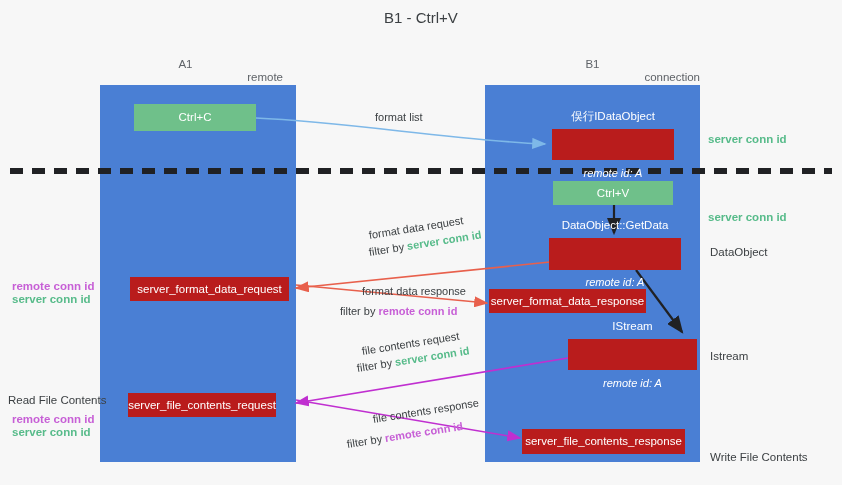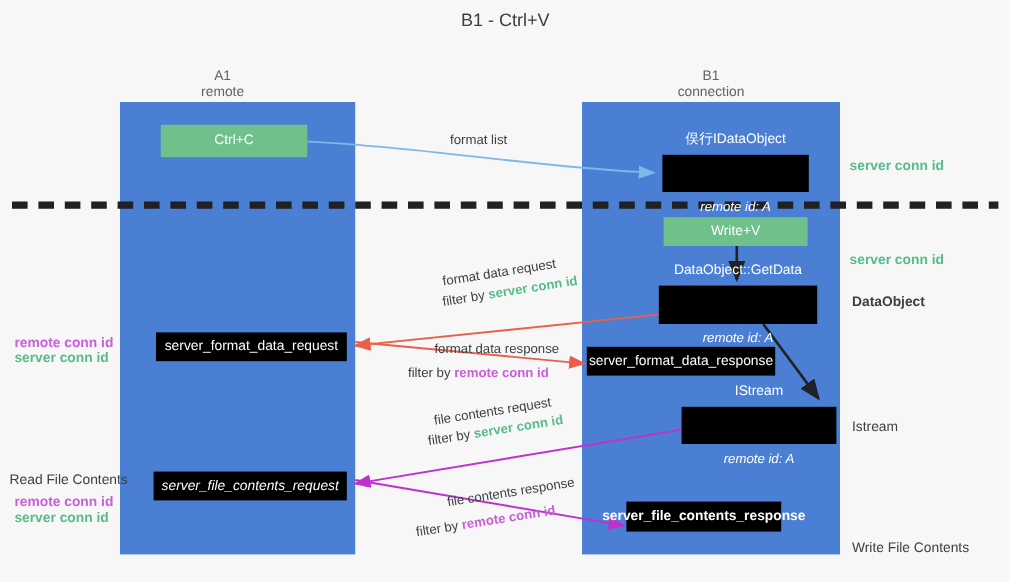--- a/index.html
+++ b/index.html
@@ -34,42 +34,42 @@
   }
 
   
   .col-head {
     text-align: center;
     font-size: 11.5px;
     line-height: 13px;
     color: #5f6368;
   }
   .col-head .line1 { display: block; }
-  .col-head .line2 { display: block; }
+  .col-head .line2 { display: block; text-align: right; }
 
   
   .lane {
     background: #4a7fd4;
   }
 
   
   .node {
     box-sizing: border-box;
     display: flex;
     flex-direction: column;
     align-items: center;
     justify-content: center;
     color: #ffffff;
     font-size: 11.5px;
     line-height: 13px;
     text-align: center;
     padding: 2px 4px;
   }
   .node.green { background: #6fc08a; }
-  .node.orange { background: #000000; gap: 44px; }
+  .node.orange { background: #b91c1c; gap: 44px; }
   .node .l2 { font-size: 11px; font-style: italic; }
 
   
   .elabel {
     font-size: 11px;
     line-height: 15px;
     color: #3c4043;
     white-space: nowrap;
   }
   .elabel .green { color: #57bb8a; font-weight: bold; }
@@ -151,46 +151,46 @@
   <div class="abs node green" style="left:134px; top:104px; width:122px; height:27px;">
     <span>Ctrl+C</span>
   </div>
 
   <div class="abs node orange" style="left:552px; top:129px; width:122px; height:31px;">
     <span>俣行IDataObject</span>
     <span class="l2">remote id: A</span>
   </div>
 
   <div class="abs node green" style="left:553px; top:181px; width:120px; height:24px;">
-    <span>Write+V</span>
+    <span>Ctrl+V</span>
   </div>
 
   <div class="abs node orange" style="left:549px; top:238px; width:132px; height:32px;">
     <span>DataObject::GetData</span>
     <span class="l2">remote id: A</span>
   </div>
 
   <div class="abs node orange" style="left:489px; top:289px; width:157px; height:24px;">
     <span>server_format_data_response</span>
   </div>
 
   <div class="abs node orange" style="left:130px; top:277px; width:159px; height:24px;">
     <span>server_format_data_request</span>
   </div>
 
   <div class="abs node orange" style="left:568px; top:339px; width:129px; height:31px;">
     <span>IStream</span>
     <span class="l2">remote id: A</span>
   </div>
 
-  <div class="abs node orange" style="left:128px; top:393px; width:161px; height:24px;font-style:italic;">
+  <div class="abs node orange" style="left:128px; top:393px; width:148px; height:24px;">
     <span>server_file_contents_request</span>
   </div>
 
-  <div class="abs node orange" style="left:522px; top:418px; width:129px; height:25px;font-weight:bold;">
+  <div class="abs node orange" style="left:522px; top:429px; width:163px; height:25px;">
     <span>server_file_contents_response</span>
   </div>
 
   <div class="abs elabel" style="left:375px; top:110px;">
     <span>format list</span>
   </div>
 
   <div class="abs elabel rot-up" style="left:369px; top:228px;">
     <span>format data request</span>
   </div>
@@ -218,21 +218,21 @@
   <div class="abs elabel rot-up" style="left:347px; top:437px;">
     <span>filter by </span><span class="magenta">remote conn id</span>
   </div>
 
   <div class="abs side" style="left:708px; top:132px;">
     <span class="green">server conn id</span>
   </div>
   <div class="abs side" style="left:708px; top:210px;">
     <span class="green">server conn id</span>
   </div>
-  <div class="abs side plain" style="left:710px; top:245px;font-weight:bold;">
+  <div class="abs side plain" style="left:710px; top:245px;">
     <span>DataObject</span>
   </div>
   <div class="abs side plain" style="left:710px; top:349px;">
     <span>Istream</span>
   </div>
   <div class="abs side plain" style="left:710px; top:450px;">
     <span>Write File Contents</span>
   </div>
 
   <div class="abs side" style="left:12px; top:279px;">

